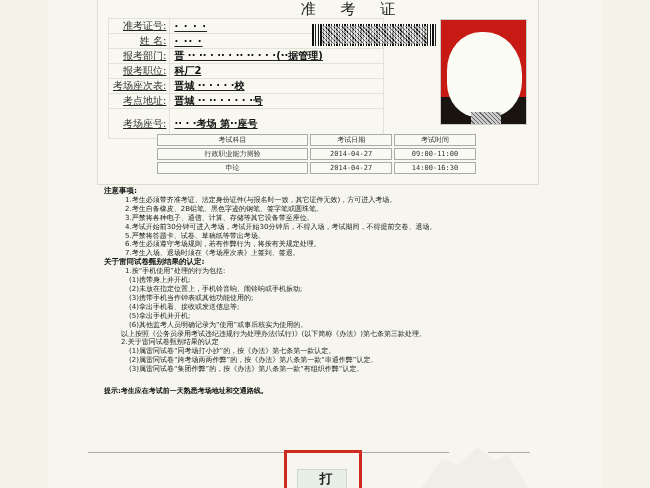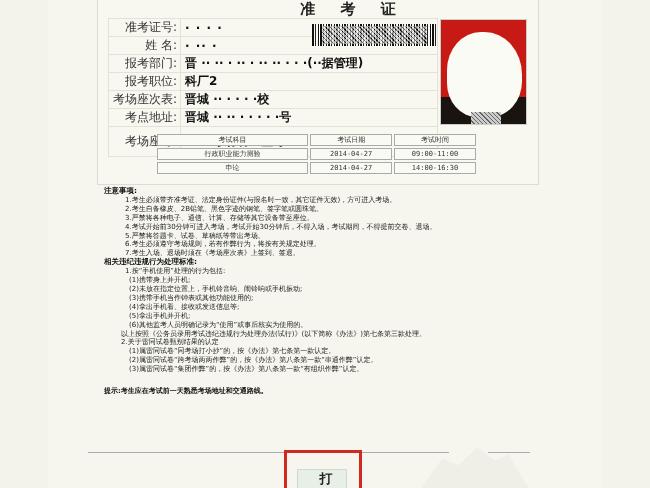--- a/index.html
+++ b/index.html
@@ -16,26 +16,26 @@
   .side-left { left: 0; }
   .side-right { right: 0; }
 
   .card {
     position: absolute; left: 97px; top: 0; width: 442px; height: 185px;
     border: 1px solid #dcdcd2; border-top: none; background: #f8f8f1;
   }
   .title {
     position: absolute; left: 0; right: 0; top: 0; height: 18px;
     text-align: center; font-family: "DejaVu Serif", serif;
-    font-weight: bold; font-size: 15px; letter-spacing: 10px; color: #222;
+    font-weight: normal; font-size: 15px; letter-spacing: 10px; color: #222;
     padding-left: 70px; line-height: 18px;
   }
   .info-table {
-    position: absolute; left: 10px; top: 18px; width: 330px;
-    border-collapse: collapse; font-size: 12px;
+    position: absolute; left: 10px; top: 18px; width: 276px;
+    border-collapse: collapse; font-size: 10px; text-decoration: underline;
   }
   .info-table td { border: 1px solid #e2e2d8; height: 11.7px; padding: 0 4px; white-space: nowrap; }
   .info-table td.lbl { width: 47px; text-align: right; color: #333; padding-right: 3px; }
   .info-table td.val { color: #111; font-weight: bold; }
   .info-table tr.tall td { height: 30px; }
   .blurred { color: #777; letter-spacing: 1px; }
 
   .barcode {
     position: absolute; left: 214px; top: 24px; width: 125px; height: 22px;
     background:
@@ -176,21 +176,21 @@
 <div class="notes">
   <div class="hd">注意事项:</div>
   <div class="item">1.考生必须带齐准考证、法定身份证件(与报名时一致，其它证件无效)，方可进入考场。</div>
   <div class="item">2.考生自备橡皮、2B铅笔、黑色字迹的钢笔、签字笔或圆珠笔。</div>
   <div class="item">3.严禁将各种电子、通信、计算、存储等其它设备带至座位。</div>
   <div class="item">4.考试开始前30分钟可进入考场，考试开始30分钟后，不得入场，考试期间，不得提前交卷、退场。</div>
   <div class="item">5.严禁将答题卡、试卷、草稿纸等带出考场。</div>
   <div class="item">6.考生必须遵守考场规则，若有作弊行为，将按有关规定处理。</div>
   <div class="item">7.考生入场、退场时须在《考场座次表》上签到、签退。</div>
 
-  <div class="hd">相关违纪违规行为处理标准:</div>
+  <div class="hd">关于雷同试卷甄别结果的认定:</div>
   <div class="item">1.按“手机使用”处理的行为包括:</div>
   <div class="sub">(1)携带身上并开机;</div>
   <div class="sub">(2)未放在指定位置上，手机铃音响、闹铃响或手机振动;</div>
   <div class="sub">(3)携带手机当作钟表或其他功能使用的;</div>
   <div class="sub">(4)拿出手机看、接收或发送信息等;</div>
   <div class="sub">(5)拿出手机并开机;</div>
   <div class="sub">(6)其他监考人员明确记录为“使用”或事后核实为使用的。</div>
   <div class="plain">以上按照《公务员录用考试违纪违规行为处理办法(试行)》(以下简称《办法》)第七条第三款处理。</div>
   <div class="plain">2.关于雷同试卷甄别结果的认定</div>
   <div class="sub">(1)属雷同试卷“同考场打小抄”的，按《办法》第七条第一款认定。</div>

